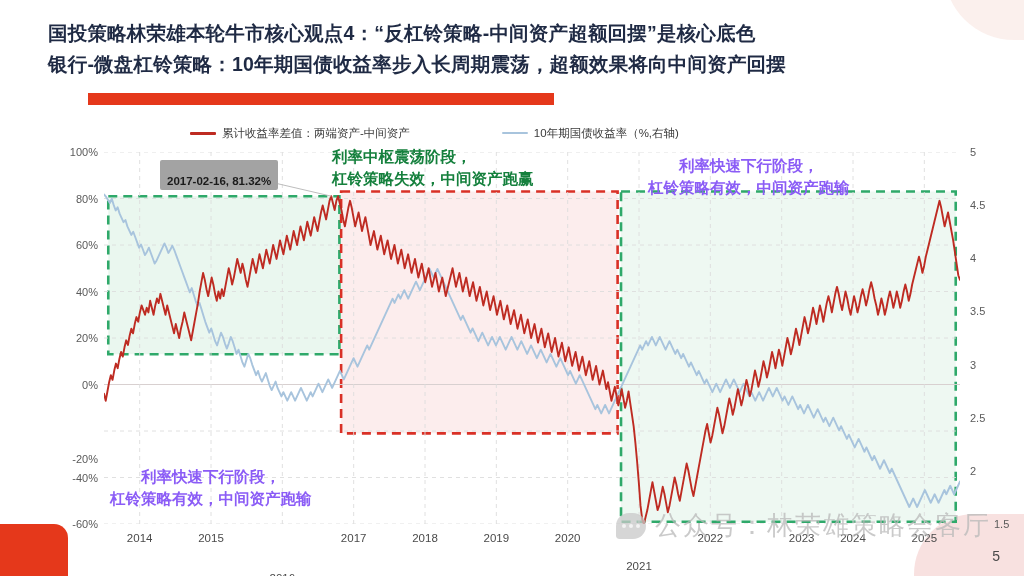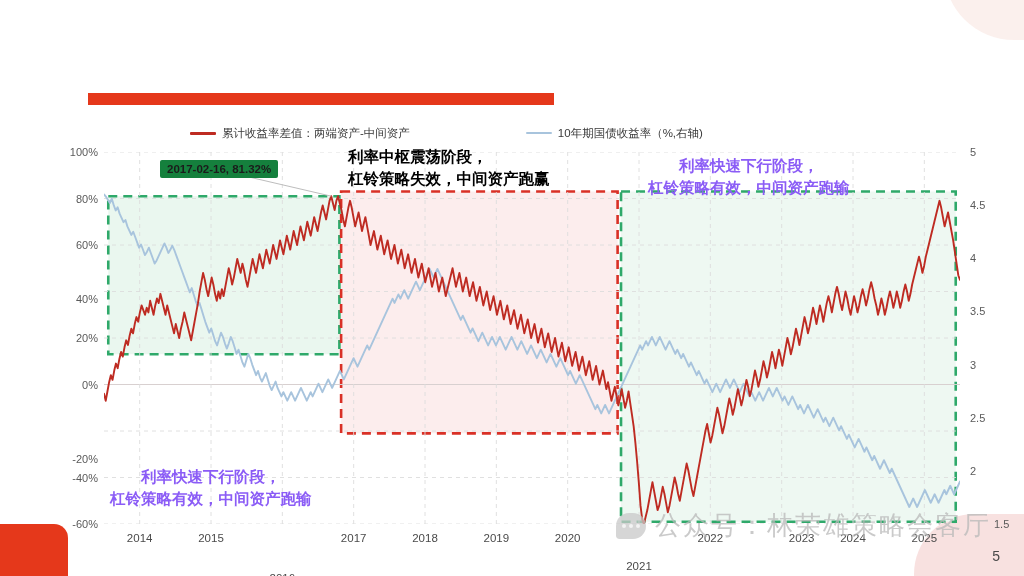--- a/index.html
+++ b/index.html
@@ -53,21 +53,21 @@
   .title-rule {
     position: absolute; left: 88px; top: 93px;
     width: 466px; height: 12px;
     background: #E5381B;
   }
 
   
   .legend {
     position: absolute; left: 190px; top: 122px;
     width: 700px; height: 22px;
-    display: flex; align-items: center; gap: 116px;
+    display: flex; align-items: center; gap: 92px;
   }
   .legend-item { display: flex; align-items: center; gap: 6px; }
   .legend-swatch { display: block; width: 26px; height: 3px; border-radius: 1px; }
   .legend-swatch.red  { background: #BE2B22; }
   .legend-swatch.blue { background: #A8C4DD; height: 2.5px;}
   .legend-label {
     font-size: 11.5px; color: #3A3A3A; white-space: nowrap;
   }
 
   
@@ -85,38 +85,38 @@
     text-align: center;
   }
   .axis-left  { text-align: right; transform: translateY(-50%); }
   .axis-right { text-align: left;  transform: translateY(-50%); }
   .axis-x     { transform: translateX(-50%); font-size: 11.5px; color: #4a4a4a; }
 
   
   .datalabel {
     position: absolute;
     left: 160px; top: 160px;
-    background: #15803d;
+    background: #a3a3a3;
     color: #1B1B1B;
     font-size: 11.5px;
     font-weight: bold;
-    padding: 3px 7px 3px 7px;
+    padding: 15px 7px 3px 7px;
     border-radius: 2px;
     white-space: nowrap;
   }
 
   
   .anno {
     position: absolute;
     font-size: 15.5px;
     font-weight: bold;
     line-height: 22px;
     white-space: pre-line;
   }
-  .anno.red   { color: #000000; margin-left: 16px; }
+  .anno.red   { color: #15803d; }
   .anno.green { color: #8b5cf6; text-align: center; }
 
   .anno-red-mid   { left: 332px; top: 146px; }
   .anno-green-rt  { left: 648px; top: 155px; }
   .anno-green-bl  { left: 110px; top: 466px; }
 
   
   .watermark {
     position: absolute;
     left: 616px; top: 508px;
@@ -146,20 +146,24 @@
 </style>
 </head>
 <body>
 
 <div id="slide">
 
   <div class="corner-tr"></div>
   <div class="corner-bl"></div>
   <div class="corner-br"></div>
 
+  <div class="title-wrap">
+    <div class="title-line">国投策略林荣雄本轮牛市核心观点4：“反杠铃策略-中间资产超额回摆”是核心底色</div>
+    <div class="title-line">银行-微盘杠铃策略：10年期国债收益率步入长周期震荡，超额效果将向中间资产回摆</div>
+  </div>
   <div class="title-rule"></div>
 
   <div class="legend">
     <div class="legend-item">
       <span class="legend-swatch red"></span>
       <span class="legend-label">累计收益率差值：两端资产-中间资产</span>
     </div>
     <div class="legend-item">
       <span class="legend-swatch blue"></span>
       <span class="legend-label">10年期国债收益率（%,右轴)</span>
@@ -206,21 +210,21 @@
         <path d="M0.00 42.51 L1.95 44.64 L3.90 47.83 L5.85 51.02 L7.80 46.77 L9.75 53.14 L11.70 58.46 L13.65 55.27 L15.60 61.65 L17.55 65.90 L19.50 70.15 L21.45 68.02 L23.40 74.40 L25.35 78.65 L27.30 82.90 L29.25 79.71 L31.20 85.03 L33.15 90.34 L35.10 95.66 L37.05 92.47 L39.00 97.78 L40.95 103.10 L42.90 99.91 L44.85 95.66 L46.80 100.97 L48.75 106.29 L50.70 111.60 L52.65 108.41 L54.60 104.16 L56.55 99.91 L58.50 95.66 L60.45 91.41 L62.40 95.66 L64.35 100.97 L66.30 97.78 L68.25 93.53 L70.20 97.78 L72.15 103.10 L74.10 108.41 L76.05 113.73 L78.00 119.04 L79.95 124.35 L81.90 129.67 L83.85 134.98 L85.79 140.30 L87.74 136.05 L89.69 142.42 L91.64 148.80 L93.59 154.11 L95.54 150.93 L97.49 157.30 L99.44 163.68 L101.39 170.06 L103.34 175.37 L105.29 180.69 L107.24 176.43 L109.19 182.81 L111.14 189.19 L113.09 193.44 L115.04 187.06 L116.99 180.69 L118.94 184.94 L120.89 191.31 L122.84 196.63 L124.79 191.31 L126.74 184.94 L128.69 189.19 L130.64 195.57 L132.59 201.94 L134.54 197.69 L136.49 204.07 L138.44 210.45 L140.39 214.70 L142.34 208.32 L144.29 201.94 L146.24 206.19 L148.19 212.57 L150.14 217.89 L152.09 223.20 L154.04 218.95 L155.99 225.33 L157.94 229.58 L159.89 225.33 L161.84 221.07 L163.79 227.45 L165.74 233.83 L167.69 238.08 L169.64 233.83 L171.59 229.58 L173.54 235.95 L175.49 240.21 L177.44 244.46 L179.39 240.21 L181.34 244.46 L183.29 248.71 L185.24 244.46 L187.19 240.21 L189.14 244.46 L191.09 248.71 L193.04 244.46 L194.99 240.21 L196.94 235.95 L198.89 240.21 L200.84 244.46 L202.79 248.71 L204.74 244.46 L206.69 240.21 L208.64 244.46 L210.59 240.21 L212.54 235.95 L214.49 231.70 L216.44 235.95 L218.39 240.21 L220.34 235.95 L222.29 231.70 L224.24 227.45 L226.19 231.70 L228.14 235.95 L230.09 231.70 L232.04 227.45 L233.99 223.20 L235.94 218.95 L237.89 223.20 L239.84 227.45 L241.79 223.20 L243.74 218.95 L245.69 214.70 L247.64 210.45 L249.59 206.19 L251.54 210.45 L253.49 214.70 L255.44 210.45 L257.38 206.19 L259.33 201.94 L261.28 197.69 L263.23 193.44 L265.18 197.69 L267.13 193.44 L269.08 189.19 L271.03 184.94 L272.98 180.69 L274.93 176.43 L276.88 172.18 L278.83 167.93 L280.78 163.68 L282.73 159.43 L284.68 155.18 L286.63 150.93 L288.58 146.67 L290.53 150.93 L292.48 146.67 L294.43 142.42 L296.38 146.67 L298.33 142.42 L300.28 138.17 L302.23 142.42 L304.18 146.67 L306.13 142.42 L308.08 138.17 L310.03 133.92 L311.98 129.67 L313.93 133.92 L315.88 138.17 L317.83 133.92 L319.78 129.67 L321.73 125.42 L323.68 121.17 L325.63 116.91 L327.58 121.17 L329.53 125.42 L331.48 121.17 L333.43 116.91 L335.38 121.17 L337.33 125.42 L339.28 129.67 L341.23 133.92 L343.18 138.17 L345.13 142.42 L347.08 146.67 L349.03 150.93 L350.98 155.18 L352.93 159.43 L354.88 163.68 L356.83 167.93 L358.78 163.68 L360.73 167.93 L362.68 172.18 L364.63 176.43 L366.58 180.69 L368.53 176.43 L370.48 180.69 L372.43 184.94 L374.38 189.19 L376.33 184.94 L378.28 180.69 L380.23 184.94 L382.18 189.19 L384.13 193.44 L386.08 189.19 L388.03 184.94 L389.98 189.19 L391.93 193.44 L393.88 189.19 L395.83 184.94 L397.78 189.19 L399.73 193.44 L401.68 197.69 L403.63 193.44 L405.58 189.19 L407.53 184.94 L409.48 189.19 L411.43 193.44 L413.38 197.69 L415.33 193.44 L417.28 189.19 L419.23 193.44 L421.18 197.69 L423.13 201.94 L425.08 197.69 L427.03 193.44 L428.97 197.69 L430.92 201.94 L432.87 206.19 L434.82 201.94 L436.77 197.69 L438.72 201.94 L440.67 206.19 L442.62 210.45 L444.57 206.19 L446.52 201.94 L448.47 206.19 L450.42 210.45 L452.37 214.70 L454.32 210.45 L456.27 206.19 L458.22 210.45 L460.17 214.70 L462.12 218.95 L464.07 223.20 L466.02 218.95 L467.97 223.20 L469.92 227.45 L471.87 231.70 L473.82 227.45 L475.77 223.20 L477.72 227.45 L479.67 231.70 L481.62 235.95 L483.57 240.21 L485.52 244.46 L487.47 248.71 L489.42 252.96 L491.37 257.21 L493.32 252.96 L495.27 257.21 L497.22 261.46 L499.17 257.21 L501.12 252.96 L503.07 257.21 L505.02 261.46 L506.97 257.21 L508.92 252.96 L510.87 248.71 L512.82 244.46 L514.77 240.21 L516.72 235.95 L518.67 231.70 L520.62 227.45 L522.57 223.20 L524.52 218.95 L526.47 214.70 L528.42 210.45 L530.37 206.19 L532.32 201.94 L534.27 197.69 L536.22 193.44 L538.17 197.69 L540.12 193.44 L542.07 189.19 L544.02 193.44 L545.97 189.19 L547.92 184.94 L549.87 189.19 L551.82 193.44 L553.77 189.19 L555.72 184.94 L557.67 189.19 L559.62 193.44 L561.57 197.69 L563.52 193.44 L565.47 189.19 L567.42 193.44 L569.37 197.69 L571.32 201.94 L573.27 197.69 L575.22 201.94 L577.17 206.19 L579.12 201.94 L581.07 206.19 L583.02 210.45 L584.97 214.70 L586.92 210.45 L588.87 214.70 L590.82 218.95 L592.77 223.20 L594.72 218.95 L596.67 223.20 L598.62 227.45 L600.56 231.70 L602.51 227.45 L604.46 231.70 L606.41 235.95 L608.36 240.21 L610.31 235.95 L612.26 231.70 L614.21 235.95 L616.16 240.21 L618.11 235.95 L620.06 231.70 L622.01 227.45 L623.96 231.70 L625.91 235.95 L627.86 231.70 L629.81 227.45 L631.76 231.70 L633.71 235.95 L635.66 240.21 L637.61 235.95 L639.56 231.70 L641.51 235.95 L643.46 240.21 L645.41 244.46 L647.36 240.21 L649.31 244.46 L651.26 248.71 L653.21 244.46 L655.16 240.21 L657.11 244.46 L659.06 248.71 L661.01 244.46 L662.96 240.21 L664.91 235.95 L666.86 240.21 L668.81 244.46 L670.76 240.21 L672.71 235.95 L674.66 240.21 L676.61 244.46 L678.56 248.71 L680.51 244.46 L682.46 248.71 L684.41 252.96 L686.36 248.71 L688.31 244.46 L690.26 248.71 L692.21 252.96 L694.16 257.21 L696.11 252.96 L698.06 257.21 L700.01 261.46 L701.96 257.21 L703.91 252.96 L705.86 257.21 L707.81 261.46 L709.76 265.71 L711.71 261.46 L713.66 257.21 L715.61 261.46 L717.56 265.71 L719.51 269.97 L721.46 265.71 L723.41 269.97 L725.36 274.22 L727.31 269.97 L729.26 265.71 L731.21 269.97 L733.16 274.22 L735.11 278.47 L737.06 274.22 L739.01 278.47 L740.96 282.72 L742.91 286.97 L744.86 282.72 L746.81 286.97 L748.76 291.22 L750.71 295.47 L752.66 291.22 L754.61 286.97 L756.56 291.22 L758.51 295.47 L760.46 299.73 L762.41 295.47 L764.36 299.73 L766.31 303.98 L768.26 308.23 L770.21 303.98 L772.15 308.23 L774.10 312.48 L776.05 316.73 L778.00 312.48 L779.95 308.23 L781.90 312.48 L783.85 316.73 L785.80 320.98 L787.75 316.73 L789.70 320.98 L791.65 325.23 L793.60 329.49 L795.55 333.74 L797.50 337.99 L799.45 342.24 L801.40 346.49 L803.35 350.74 L805.30 354.99 L807.25 350.74 L809.20 346.49 L811.15 350.74 L813.10 354.99 L815.05 350.74 L817.00 346.49 L818.95 342.24 L820.90 337.99 L822.85 342.24 L824.80 346.49 L826.75 350.74 L828.70 346.49 L830.65 342.24 L832.60 346.49 L834.55 350.74 L836.50 346.49 L838.45 342.24 L840.40 337.99 L842.35 342.24 L844.30 337.99 L846.25 333.74 L848.20 337.99 L850.15 342.24 L852.10 337.99 L854.05 333.74 L856.00 329.49 " fill="none" stroke="#A8C4DD" stroke-width="1.9" stroke-linejoin="round" stroke-linecap="round"></path>
         <path d="M0.00 241.80 L1.71 248.78 L3.42 239.47 L5.13 230.18 L6.83 223.20 L8.54 227.85 L10.25 218.55 L11.96 211.57 L13.67 216.22 L15.38 206.93 L17.09 199.95 L18.79 204.60 L20.50 195.30 L22.21 188.32 L23.92 192.97 L25.63 183.68 L27.34 176.70 L29.05 181.35 L30.75 172.05 L32.46 165.07 L34.17 169.73 L35.88 160.43 L37.59 153.45 L39.30 158.10 L41.01 162.75 L42.71 155.77 L44.42 160.43 L46.13 148.80 L47.84 155.77 L49.55 162.75 L51.26 153.45 L52.97 146.48 L54.67 151.13 L56.38 141.82 L58.09 148.80 L59.80 155.77 L61.51 162.75 L63.22 153.45 L64.93 160.43 L66.63 167.40 L68.34 174.38 L70.05 181.35 L71.76 172.05 L73.47 179.02 L75.18 186.00 L76.89 176.70 L78.59 169.73 L80.30 160.43 L82.01 167.40 L83.72 174.38 L85.43 181.35 L87.14 188.32 L88.85 179.02 L90.55 169.73 L92.26 160.43 L93.97 151.13 L95.68 139.50 L97.39 130.20 L99.10 120.90 L100.81 127.88 L102.51 137.18 L104.22 144.15 L105.93 134.85 L107.64 125.55 L109.35 132.52 L111.06 141.82 L112.77 148.80 L114.48 139.50 L116.18 146.48 L117.89 137.18 L119.60 144.15 L121.31 134.85 L123.02 125.55 L124.73 116.25 L126.44 123.23 L128.14 132.52 L129.85 125.55 L131.56 116.25 L133.27 106.95 L134.98 113.93 L136.69 120.90 L138.40 111.60 L140.10 118.57 L141.81 127.88 L143.52 134.85 L145.23 125.55 L146.94 116.25 L148.65 106.95 L150.36 113.93 L152.06 120.90 L153.77 111.60 L155.48 102.30 L157.19 109.27 L158.90 116.25 L160.61 106.95 L162.32 97.65 L164.02 104.63 L165.73 111.60 L167.44 102.30 L169.15 93.00 L170.86 99.98 L172.57 106.95 L174.28 97.65 L175.98 88.35 L177.69 95.32 L179.40 102.30 L181.11 93.00 L182.82 83.70 L184.53 90.68 L186.24 97.65 L187.94 88.35 L189.65 79.05 L191.36 86.02 L193.07 93.00 L194.78 83.70 L196.49 74.40 L198.20 81.38 L199.90 88.35 L201.61 79.05 L203.32 69.75 L205.03 76.73 L206.74 83.70 L208.45 74.40 L210.16 65.10 L211.86 72.07 L213.57 79.05 L215.28 69.75 L216.99 60.45 L218.70 53.48 L220.41 60.45 L222.12 67.43 L223.82 58.13 L225.53 48.82 L227.24 44.18 L228.95 51.15 L230.66 58.13 L232.37 48.82 L234.08 44.18 L235.78 51.15 L237.49 58.13 L239.20 67.43 L240.91 74.40 L242.62 65.10 L244.33 55.80 L246.04 48.82 L247.74 55.80 L249.45 65.10 L251.16 74.40 L252.87 67.43 L254.58 60.45 L256.29 69.75 L258.00 79.05 L259.70 72.07 L261.41 65.10 L263.12 74.40 L264.83 83.70 L266.54 93.00 L268.25 86.02 L269.96 79.05 L271.66 88.35 L273.37 97.65 L275.08 90.68 L276.79 83.70 L278.50 93.00 L280.21 102.30 L281.92 95.32 L283.62 88.35 L285.33 97.65 L287.04 106.95 L288.75 99.98 L290.46 93.00 L292.17 102.30 L293.88 111.60 L295.58 104.63 L297.29 97.65 L299.00 106.95 L300.71 116.25 L302.42 109.27 L304.13 102.30 L305.84 111.60 L307.54 120.90 L309.25 113.93 L310.96 106.95 L312.67 116.25 L314.38 125.55 L316.09 118.57 L317.80 111.60 L319.50 120.90 L321.21 130.20 L322.92 123.23 L324.63 116.25 L326.34 125.55 L328.05 134.85 L329.76 127.88 L331.47 120.90 L333.17 130.20 L334.88 139.50 L336.59 132.52 L338.30 125.55 L340.01 134.85 L341.72 144.15 L343.43 137.18 L345.13 130.20 L346.84 123.23 L348.55 116.25 L350.26 125.55 L351.97 134.85 L353.68 127.88 L355.39 120.90 L357.09 130.20 L358.80 139.50 L360.51 132.52 L362.22 125.55 L363.93 134.85 L365.64 144.15 L367.35 137.18 L369.05 130.20 L370.76 139.50 L372.47 148.80 L374.18 141.82 L375.89 134.85 L377.60 144.15 L379.31 153.45 L381.01 146.48 L382.72 139.50 L384.43 148.80 L386.14 158.10 L387.85 151.13 L389.56 144.15 L391.27 153.45 L392.97 162.75 L394.68 155.77 L396.39 148.80 L398.10 158.10 L399.81 167.40 L401.52 160.43 L403.23 153.45 L404.93 162.75 L406.64 172.05 L408.35 165.07 L410.06 158.10 L411.77 167.40 L413.48 176.70 L415.19 169.73 L416.89 162.75 L418.60 172.05 L420.31 181.35 L422.02 174.38 L423.73 167.40 L425.44 176.70 L427.15 186.00 L428.85 179.02 L430.56 172.05 L432.27 181.35 L433.98 190.65 L435.69 183.68 L437.40 176.70 L439.11 186.00 L440.81 195.30 L442.52 188.32 L444.23 181.35 L445.94 190.65 L447.65 199.95 L449.36 192.97 L451.07 186.00 L452.77 195.30 L454.48 204.60 L456.19 197.63 L457.90 190.65 L459.61 199.95 L461.32 209.25 L463.03 202.28 L464.73 195.30 L466.44 204.60 L468.15 213.90 L469.86 206.93 L471.57 199.95 L473.28 209.25 L474.99 218.55 L476.69 211.57 L478.40 204.60 L480.11 213.90 L481.82 223.20 L483.53 216.22 L485.24 209.25 L486.95 218.55 L488.65 227.85 L490.36 220.88 L492.07 213.90 L493.78 223.20 L495.49 232.50 L497.20 225.53 L498.91 218.55 L500.61 227.85 L502.32 237.15 L504.03 230.18 L505.74 239.47 L507.45 248.78 L509.16 241.80 L510.87 234.82 L512.57 244.13 L514.28 253.43 L515.99 246.45 L517.70 237.15 L519.41 246.45 L521.12 255.75 L522.83 248.78 L524.53 239.47 L526.24 251.10 L527.95 262.73 L529.66 274.35 L531.37 290.63 L533.08 309.23 L534.79 330.15 L536.50 353.40 L538.20 367.35 L539.91 372.00 L541.62 365.02 L543.33 358.05 L545.04 348.75 L546.75 339.45 L548.46 330.15 L550.16 339.45 L551.87 348.75 L553.58 358.05 L555.29 353.40 L557.00 344.10 L558.71 334.80 L560.42 341.77 L562.12 351.07 L563.83 360.38 L565.54 353.40 L567.25 344.10 L568.96 334.80 L570.67 325.50 L572.38 332.48 L574.08 341.77 L575.79 348.75 L577.50 339.45 L579.21 330.15 L580.92 320.85 L582.63 311.55 L584.34 318.52 L586.04 327.82 L587.75 337.13 L589.46 344.10 L591.17 334.80 L592.88 325.50 L594.59 316.20 L596.30 306.90 L598.00 297.60 L599.71 288.30 L601.42 279.00 L603.13 272.02 L604.84 281.32 L606.55 290.63 L608.26 283.65 L609.96 274.35 L611.67 265.05 L613.38 255.75 L615.09 262.73 L616.80 272.02 L618.51 281.32 L620.22 274.35 L621.92 265.05 L623.63 255.75 L625.34 246.45 L627.05 253.43 L628.76 262.73 L630.47 255.75 L632.18 246.45 L633.88 237.15 L635.59 244.13 L637.30 253.43 L639.01 246.45 L640.72 237.15 L642.43 227.85 L644.14 234.82 L645.84 244.13 L647.55 237.15 L649.26 227.85 L650.97 218.55 L652.68 225.53 L654.39 234.82 L656.10 227.85 L657.80 218.55 L659.51 209.25 L661.22 216.22 L662.93 225.53 L664.64 218.55 L666.35 209.25 L668.06 199.95 L669.76 206.93 L671.47 216.22 L673.18 206.93 L674.89 197.63 L676.60 204.60 L678.31 213.90 L680.02 204.60 L681.72 195.30 L683.43 186.00 L685.14 192.97 L686.85 202.28 L688.56 195.30 L690.27 186.00 L691.98 176.70 L693.68 183.68 L695.39 192.97 L697.10 183.68 L698.81 174.38 L700.52 165.07 L702.23 172.05 L703.94 181.35 L705.64 174.38 L707.35 165.07 L709.06 155.77 L710.77 162.75 L712.48 172.05 L714.19 162.75 L715.90 153.45 L717.60 160.43 L719.31 169.73 L721.02 160.43 L722.73 151.13 L724.44 144.15 L726.15 151.13 L727.86 160.43 L729.56 151.13 L731.27 141.82 L732.98 134.85 L734.69 141.82 L736.40 151.13 L738.11 158.10 L739.82 148.80 L741.52 139.50 L743.23 146.48 L744.94 155.77 L746.65 162.75 L748.36 153.45 L750.07 144.15 L751.78 151.13 L753.49 160.43 L755.19 153.45 L756.90 144.15 L758.61 137.18 L760.32 144.15 L762.03 153.45 L763.74 146.48 L765.45 137.18 L767.15 130.20 L768.86 137.18 L770.57 146.48 L772.28 153.45 L773.99 162.75 L775.70 155.77 L777.41 146.48 L779.11 153.45 L780.82 162.75 L782.53 155.77 L784.24 146.48 L785.95 139.50 L787.66 146.48 L789.37 155.77 L791.07 148.80 L792.78 139.50 L794.49 146.48 L796.20 155.77 L797.91 148.80 L799.62 139.50 L801.33 132.52 L803.03 139.50 L804.74 148.80 L806.45 141.82 L808.16 132.52 L809.87 125.55 L811.58 118.57 L813.29 111.60 L814.99 104.63 L816.70 111.60 L818.41 120.90 L820.12 113.93 L821.83 104.63 L823.54 97.65 L825.25 90.68 L826.95 83.70 L828.66 76.73 L830.37 69.75 L832.08 62.77 L833.79 55.80 L835.50 48.82 L837.21 55.80 L838.91 65.10 L840.62 74.40 L842.33 67.43 L844.04 60.45 L845.75 69.75 L847.46 79.05 L849.17 88.35 L850.87 99.98 L852.58 111.60 L854.29 123.23 L856.00 127.88 " fill="none" stroke="#BE2B22" stroke-width="1.9" stroke-linejoin="round" stroke-linecap="round"></path>
         <line x1="132" y1="22" x2="227.24151696606788" y2="44.17500000000001" stroke="#BDBDBD" stroke-width="1"></line>
       </svg>
   </div>
 
   <div id="axis-left-labels">
       <div class="axis-label axis-left" style="left: 40px; width: 58px; top: 152px;">100%</div>
       <div class="axis-label axis-left" style="left: 40px; width: 58px; top: 198.5px;">80%</div>
       <div class="axis-label axis-left" style="left: 40px; width: 58px; top: 245px;">60%</div>
-      <div class="axis-label axis-left" style="left: 40px; width: 58px; top: 291.5px; margin-top: 7px;">40%</div>
+      <div class="axis-label axis-left" style="left: 40px; width: 58px; top: 291.5px;">40%</div>
       <div class="axis-label axis-left" style="left: 40px; width: 58px; top: 338px;">20%</div>
       <div class="axis-label axis-left" style="left: 40px; width: 58px; top: 384.5px;">0%</div>
       <div class="axis-label axis-left" style="left: 40px; width: 58px; top: 431px; margin-top: 28px;">-20%</div>
       <div class="axis-label axis-left" style="left: 40px; width: 58px; top: 477.5px;">-40%</div>
       <div class="axis-label axis-left" style="left: 40px; width: 58px; top: 524px;">-60%</div>
     </div>
   <div id="axis-right-labels">
       <div class="axis-label axis-right" style="left: 970px; top: 152px;">5</div>
       <div class="axis-label axis-right" style="left: 970px; top: 205.143px;">4.5</div>
       <div class="axis-label axis-right" style="left: 970px; top: 258.286px;">4</div>

